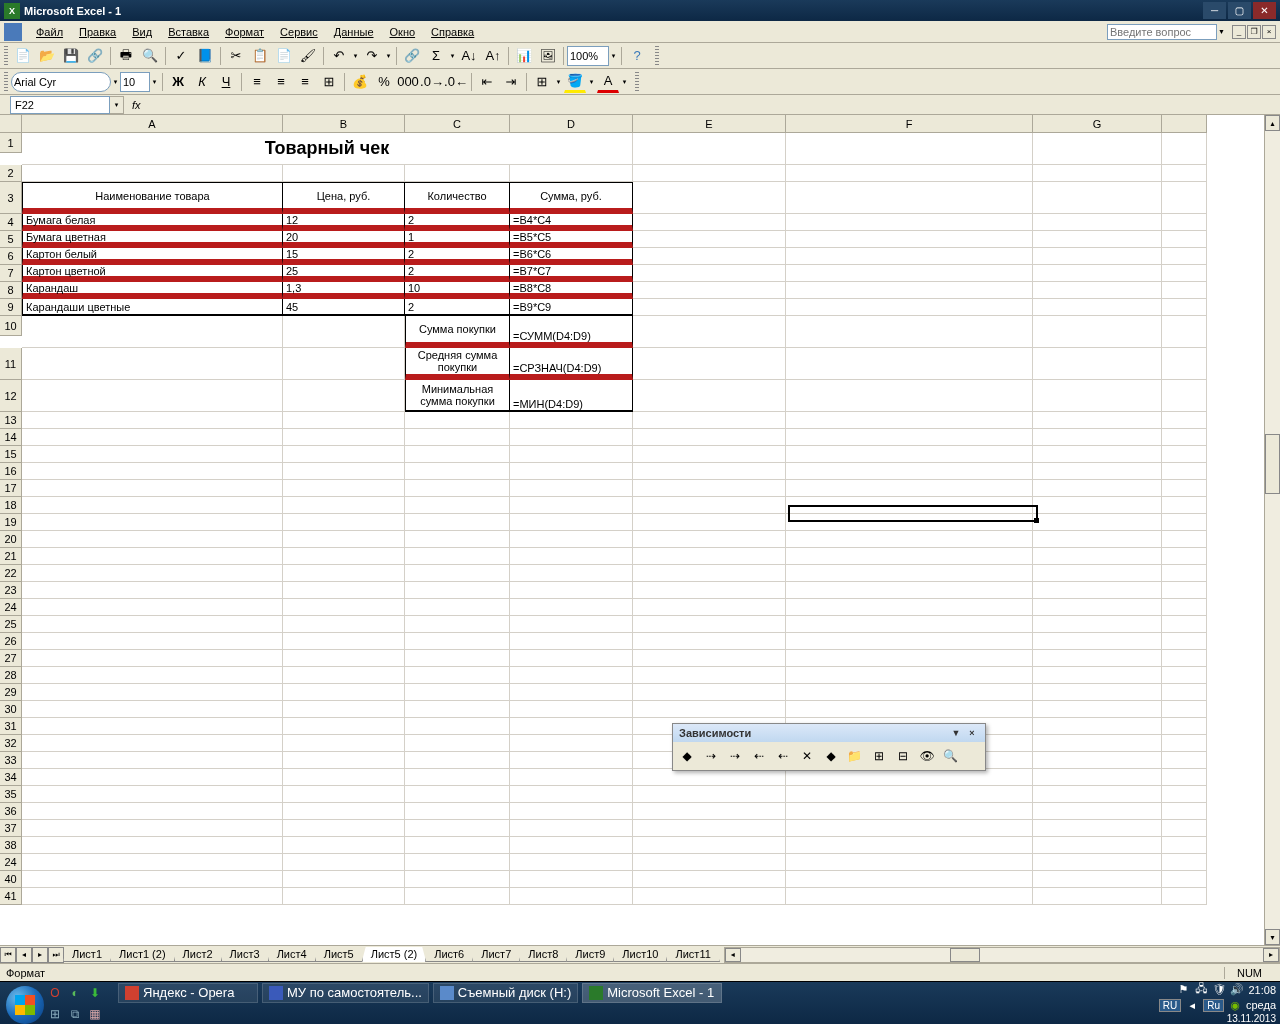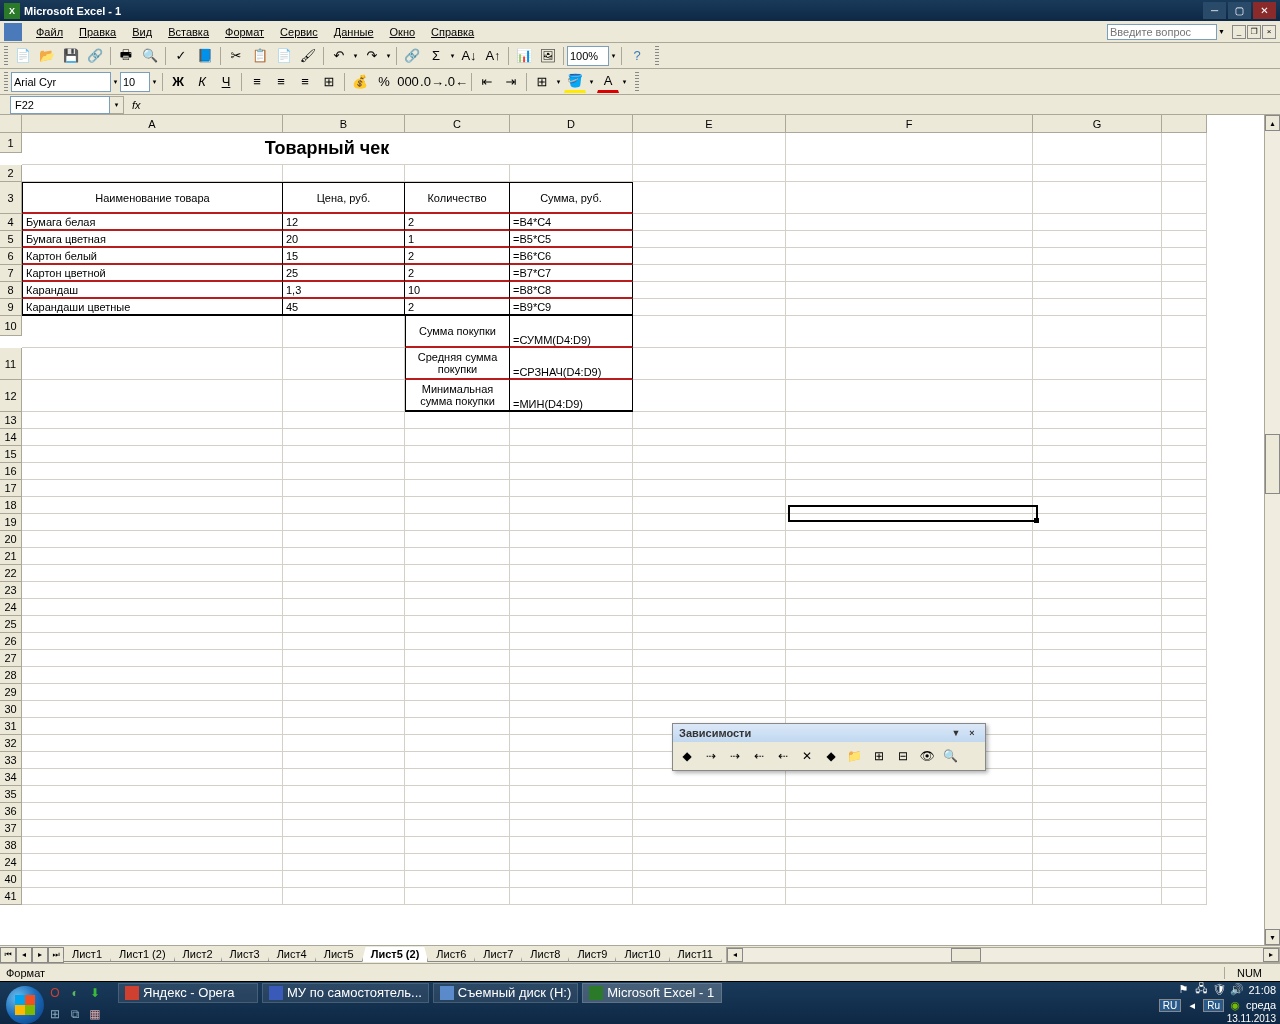--- a/index.html
+++ b/index.html
@@ -43,21 +43,21 @@
 .sheet-area { background: #fff; position: relative; height: 830px; overflow: hidden; }
 .sheet-grid { display: grid; grid-template-columns: 22px 261px 122px 105px 123px 153px 247px 129px 45px; }
 .hdr-cell { background: #ece9d8; border-right: 1px solid #aca899; border-bottom: 1px solid #aca899; height: 18px; display: flex; align-items: center; justify-content: center; font-size: 11px; font-weight: normal; cursor: pointer; }
 .row-hdr { background: #ece9d8; border-right: 1px solid #aca899; border-bottom: 1px solid #aca899; display: flex; align-items: center; justify-content: center; font-size: 11px; cursor: pointer; }
 .cell { border-right: 1px solid #d4d0c8; border-bottom: 1px solid #d4d0c8; display: flex; align-items: center; padding: 0 3px; font-size: 11px; color: #000; }
 .cell.h17 { height: 17px; }
 .cell.h20 { height: 32px; }
 .cell.h32 { height: 32px; }
 .cell.center { justify-content: center; text-align: center; }
 .cell.title { font-size: 18px; font-weight: bold; justify-content: center; border-right: 1px solid #d4d0c8; }
-.cell.bb { border-bottom: 2px solid #b91c1c; }
+.cell.bb { border-bottom: 6px solid #b91c1c; }
 .cell.bt { border-top: 1px solid #000; }
 .cell.bl { border-left: 1px solid #000; }
 .cell.br { border-right: 1px solid #000; }
 .cell.bb2 { border-bottom: 2px solid #000; }
 
 
 .active-cell { position: absolute; border: 2px solid #000; pointer-events: none; }
 .active-cell::after { content: ''; position: absolute; right: -3px; bottom: -3px; width: 5px; height: 5px; background: #000; }
 
 
@@ -66,21 +66,21 @@
 .deps-title .spacer { flex: 1; }
 .deps-title-btn { width: 14px; height: 14px; font-size: 9px; display: flex; align-items: center; justify-content: center; cursor: pointer; margin-left: 2px; }
 .deps-body { display: flex; padding: 3px; gap: 2px; }
 .deps-btn { width: 22px; height: 22px; display: flex; align-items: center; justify-content: center; cursor: pointer; font-size: 12px; }
 
 
 .tab-row { background: #ece9d8; height: 18px; display: flex; align-items: center; border-top: 1px solid #aca899; }
 .tab-nav { display: flex; }
 .tab-nav-btn { width: 16px; height: 16px; background: #ece9d8; border: 1px solid #888; font-size: 8px; display: flex; align-items: center; justify-content: center; cursor: pointer; }
 .sheet-tab { background: #ece9d8; border: 1px solid #888; border-top: none; padding: 1px 8px; font-size: 11px; cursor: pointer; margin-left: -1px; clip-path: polygon(4px 0, calc(100% - 4px) 0, 100% 100%, 0 100%); }
-.sheet-tab.active { background: #fff; font-weight: bold; border-bottom: 1px solid #fff; }
+.sheet-tab.active { background: #fff; font-weight: normal; border-bottom: 1px solid #fff; }
 .hscroll { flex: 1; height: 16px; background: #ece9d8; border: 1px solid #aca899; margin-left: 4px; position: relative; display: flex; }
 .hscroll-btn { width: 16px; height: 14px; background: #ece9d8; border: 1px solid #888; font-size: 8px; display: flex; align-items: center; justify-content: center; }
 .hscroll-track { flex: 1; background: #f0ede0; position: relative; }
 .hscroll-thumb { position: absolute; left: 40%; width: 30px; height: 100%; background: #ece9d8; border: 1px solid #888; }
 
 
 .statusbar { background: #ece9d8; height: 18px; display: flex; align-items: center; padding: 0 6px; font-size: 11px; border-top: 1px solid #aca899; }
 .statusbar .spacer { flex: 1; }
 .status-cell { padding: 0 12px; border-left: 1px solid #aca899; }
 
@@ -173,21 +173,21 @@
   <div class="tb-sep"></div>
   <input class="tb-combo tb-zoom" value="100%" style="">
   <div class="tb-dd">▾</div>
   <div class="tb-sep"></div>
   <div class="tb-btn" style="color:#3a7aba;">?</div>
   <div class="tb-grip" style="margin-left:6px;"></div>
 </div>
 
 <div class="toolbar">
   <div class="tb-grip"></div>
-  <input class="tb-combo" style="width: 100px;" value="Arial Cyr">
+  <input class="tb-combo" style="width: 100px; border-radius: 10px;" value="Arial Cyr">
   <div class="tb-dd">▾</div>
   <input class="tb-combo" style="width: 30px;" value="10">
   <div class="tb-dd">▾</div>
   <div class="tb-sep"></div>
   <div class="tb-btn">
       <b>Ж</b>
     </div>
   <div class="tb-btn">
       <i>К</i>
     </div>

